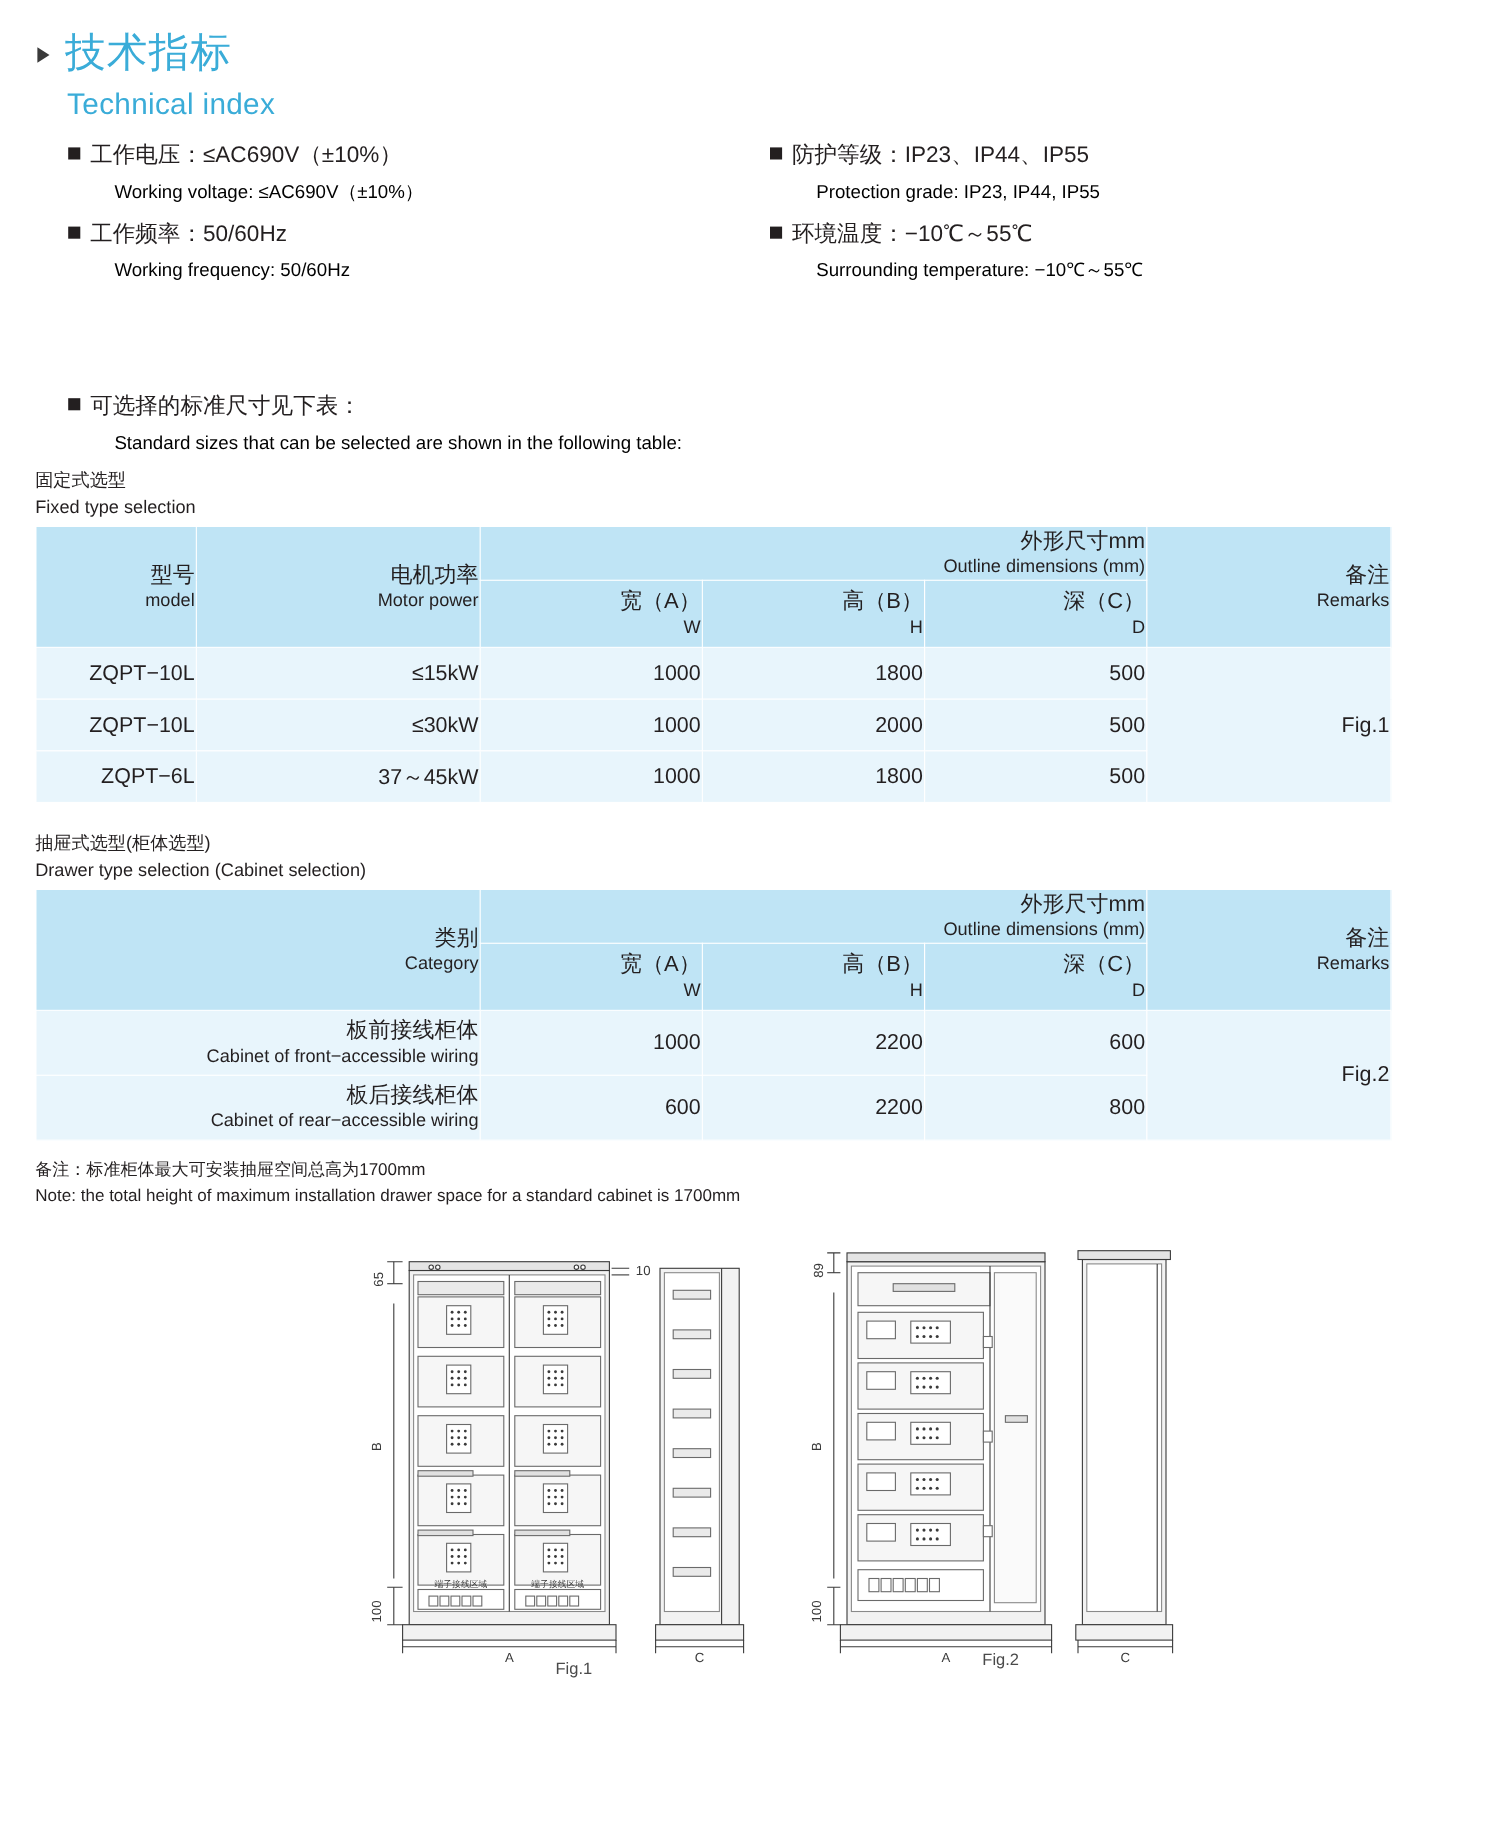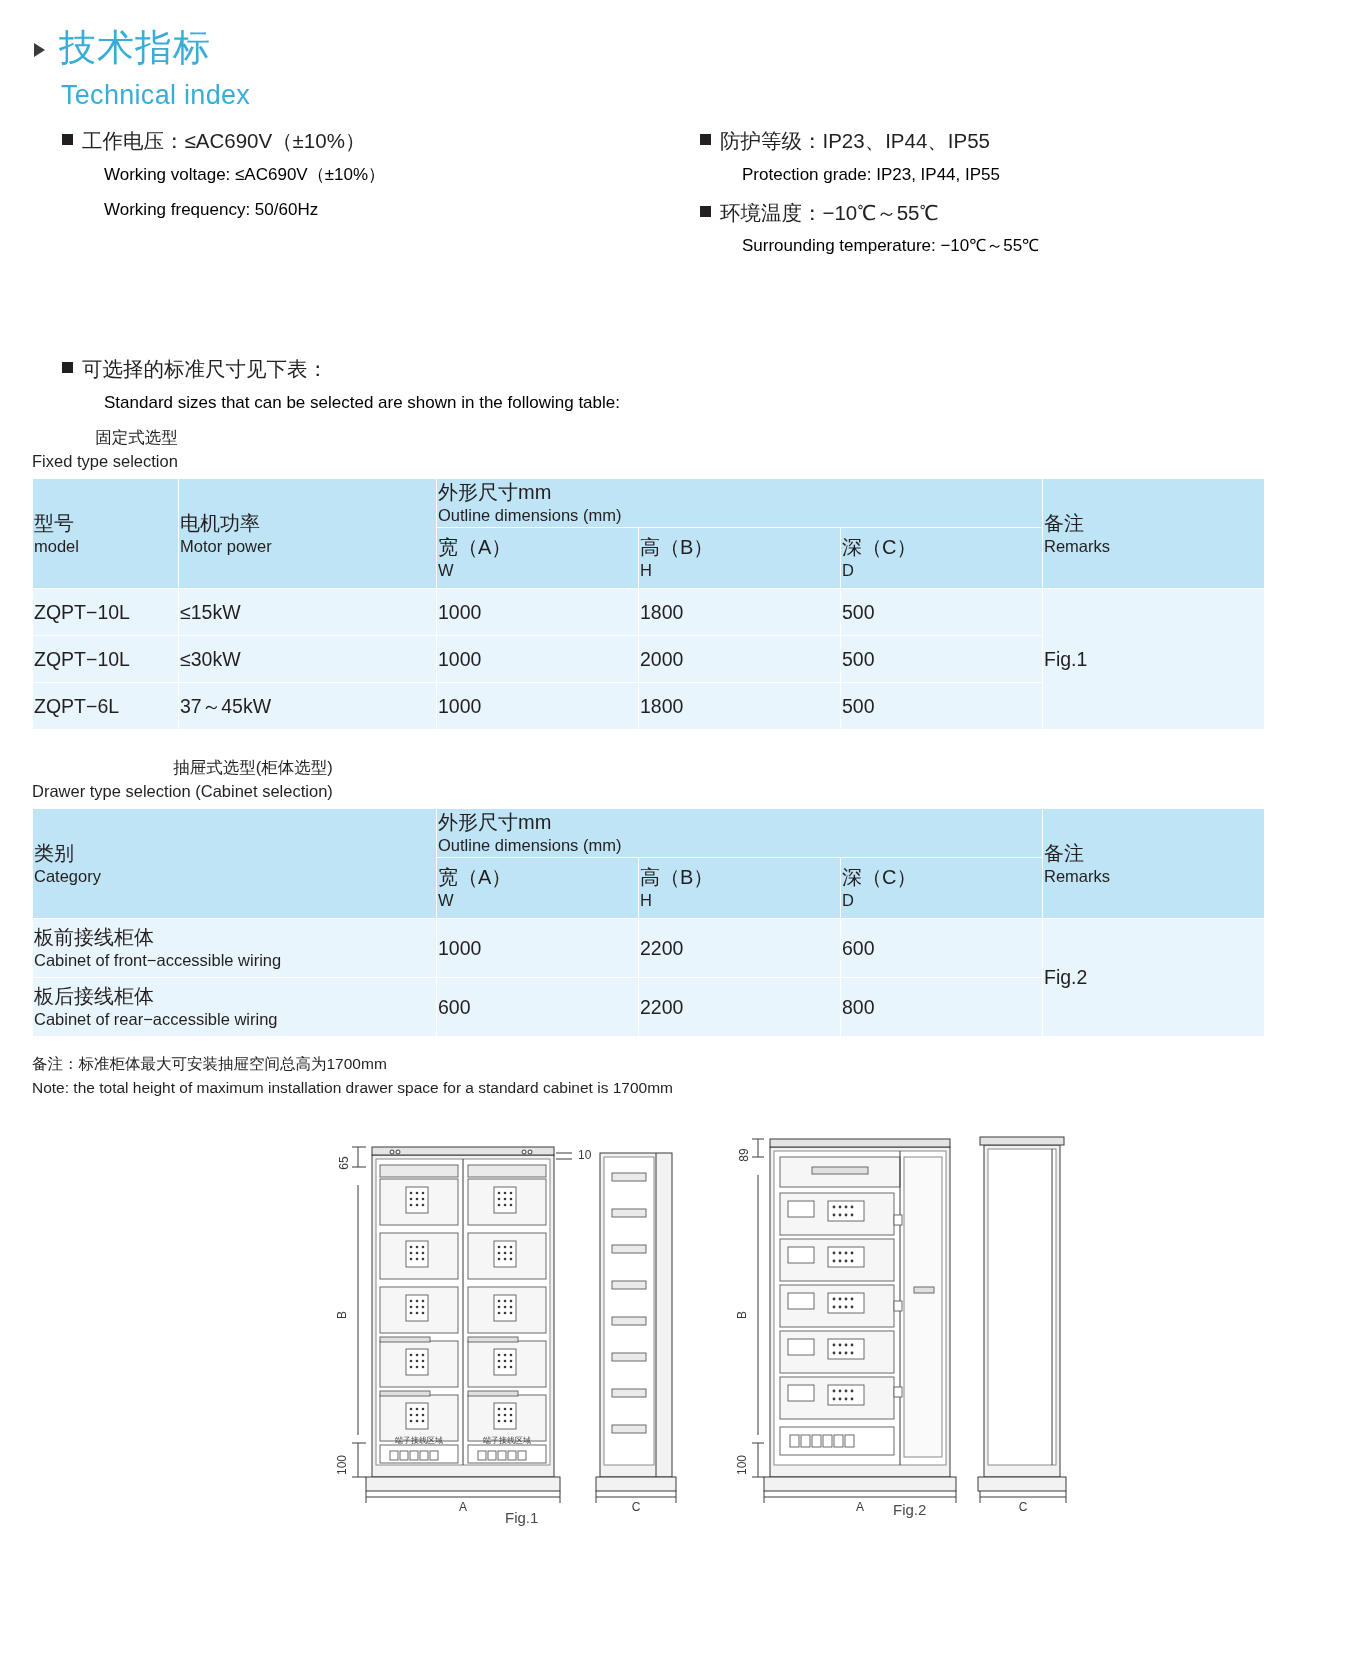--- a/index.html
+++ b/index.html
@@ -98,21 +98,20 @@
     left: 0;
     top: 228px;
     width: 1200px;
   }
 
   
   .tbl-caption {
     font-size: 16.5px;
     color: #231f20;
     line-height: 1.45;
-    text-align: right;
   }
   .cap-fixed {
     position: absolute;
     left: 32px;
     top: 426px;
   }
   .cap-drawer {
     position: absolute;
     left: 32px;
     top: 756px;
@@ -124,21 +123,21 @@
     table-layout: fixed;
   }
   .tbl {
     position: absolute;
     left: 32px;
     width: 1232px;
     font-size: 19px;
   }
   .tbl td, .tbl th {
     border: 1px solid #ffffff;
-    text-align: left;
+    text-align: right;
     vertical-align: middle;
     font-weight: normal;
     color: #231f20;
   }
   .hdr { background: #bfe4f5; }
   .body-cell { background: #e8f5fc; }
   .cn-l { font-size: 20px; line-height: 1.25; }
   .en-l { font-size: 16.5px; line-height: 1.3; }
   .val { font-size: 19.5px; }
 
@@ -189,20 +188,24 @@
 
     <div class="spec-col left">
       <div class="spec-item">
         <div class="spec-cn">
           <span class="sq"></span>
           <span>工作电压：≤AC690V（±10%）</span>
         </div>
         <div class="spec-en">Working voltage: ≤AC690V（±10%）</div>
       </div>
       <div class="spec-item">
+        <div class="spec-cn">
+          <span class="sq"></span>
+          <span>工作频率：50/60Hz</span>
+        </div>
         <div class="spec-en">Working frequency: 50/60Hz</div>
       </div>
     </div>
 
     <div class="spec-col right">
       <div class="spec-item">
         <div class="spec-cn">
           <span class="sq"></span>
           <span>防护等级：IP23、IP44、IP55</span>
         </div>

